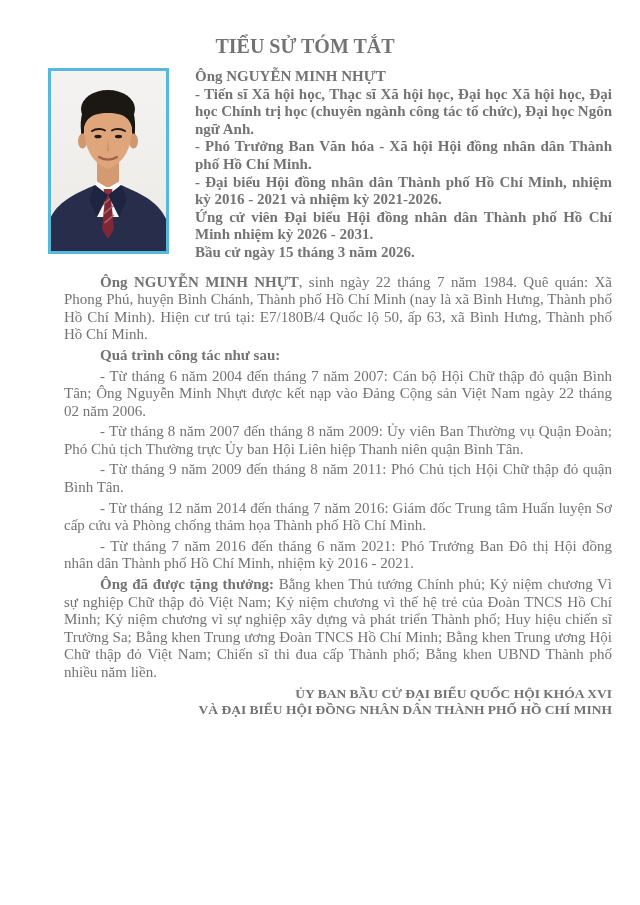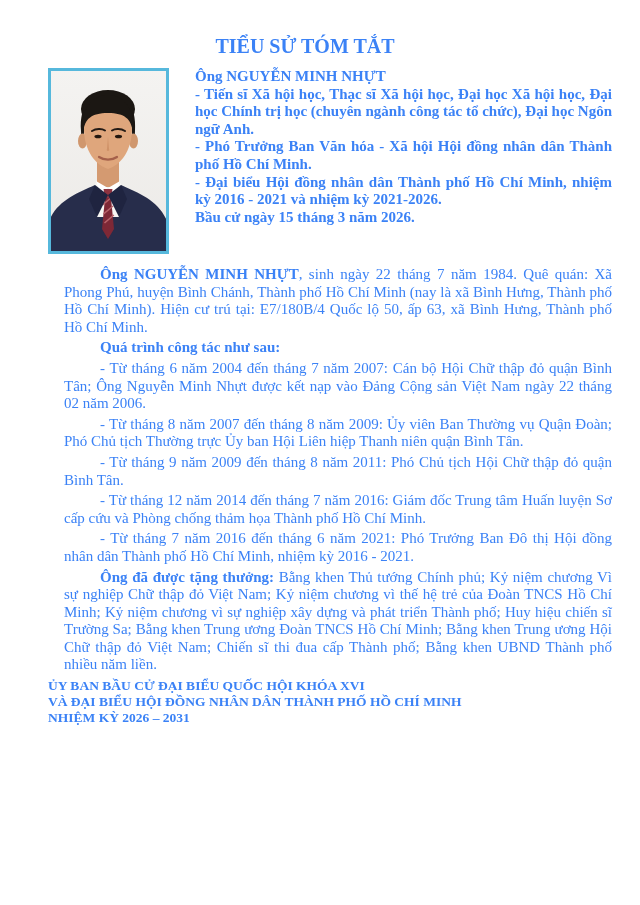--- a/index.html
+++ b/index.html
@@ -1,21 +1,21 @@
 <!DOCTYPE html>
 <html lang="vi"><head>
 <meta charset="utf-8">
 <style>
   html,body{margin:0;padding:0;background:#ffffff;}
   .page{
     position:relative;
     box-sizing:border-box;
     width:640px;height:905px;
     background:#ffffff;
-    color:#3b82f6;
+    color:#737373;
     font-family:"Liberation Serif","DejaVu Serif",serif;
     font-size:15px;
     line-height:17.6px;
     padding:34px 28px 0 48px;
     overflow:hidden;
   }
   .doc-title{
     font-size:20px;
     font-weight:bold;
     text-align:center;
@@ -40,21 +40,21 @@
   .intro-text p.name-line{text-align:left;}
   .body-text{margin-top:12px;}
   .body-text p{
     margin:0 0 3px 16px;
     text-align:justify;
     text-indent:36px;
   }
   .body-text p b{font-weight:bold;}
   .footer{
     margin-top:4px;
-    text-align:left;
+    text-align:right;
     font-weight:bold;
     font-size:13.5px;
     line-height:16.2px;
   }
   .footer p{margin:0;}
 </style>
 </head>
 <body>
 
 <div class="page">
@@ -109,34 +109,34 @@
         <path d="M44,114 L57,124 L46,146 L38,128 Z" fill="#1f2440"></path>
         <path d="M70,114 L57,124 L68,146 L76,128 Z" fill="#1f2440"></path>
       </svg>
     </div>
 
     <div class="intro-text">
       <p class="name-line">Ông NGUYỄN MINH NHỰT</p>
       <p>- Tiến sĩ Xã hội học, Thạc sĩ Xã hội học, Đại học Xã hội học, Đại học Chính trị học (chuyên ngành công tác tổ chức), Đại học Ngôn ngữ Anh.</p>
       <p>- Phó Trưởng Ban Văn hóa - Xã hội Hội đồng nhân dân Thành phố Hồ Chí Minh.</p>
       <p>- Đại biểu Hội đồng nhân dân Thành phố Hồ Chí Minh, nhiệm kỳ 2016 - 2021 và nhiệm kỳ 2021-2026.</p>
+      <p>Ứng cử viên Đại biểu Hội đồng nhân dân Thành phố Hồ Chí Minh nhiệm kỳ 2026 - 2031.</p>
       <p>Bầu cử ngày 15 tháng 3 năm 2026.</p>
     </div>
   </div>
 
   <div class="body-text">
     <p><b>Ông NGUYỄN MINH NHỰT</b><span>, sinh ngày 22 tháng 7 năm 1984. Quê quán: Xã Phong Phú, huyện Bình Chánh, Thành phố Hồ Chí Minh (nay là xã Bình Hưng, Thành phố Hồ Chí Minh). Hiện cư trú tại: E7/180B/4 Quốc lộ 50, ấp 63, xã Bình Hưng, Thành phố Hồ Chí Minh.</span></p>
     <p><b>Quá trình công tác như sau:</b><span></span></p>
     <p><b></b><span>- Từ tháng 6 năm 2004 đến tháng 7 năm 2007: Cán bộ Hội Chữ thập đỏ quận Bình Tân; Ông Nguyễn Minh Nhựt được kết nạp vào Đảng Cộng sản Việt Nam ngày 22 tháng 02 năm 2006.</span></p>
     <p><b></b><span>- Từ tháng 8 năm 2007 đến tháng 8 năm 2009: Ủy viên Ban Thường vụ Quận Đoàn; Phó Chủ tịch Thường trực Ủy ban Hội Liên hiệp Thanh niên quận Bình Tân.</span></p>
     <p><b></b><span>- Từ tháng 9 năm 2009 đến tháng 8 năm 2011: Phó Chủ tịch Hội Chữ thập đỏ quận Bình Tân.</span></p>
     <p><b></b><span>- Từ tháng 12 năm 2014 đến tháng 7 năm 2016: Giám đốc Trung tâm Huấn luyện Sơ cấp cứu và Phòng chống thảm họa Thành phố Hồ Chí Minh.</span></p>
     <p><b></b><span>- Từ tháng 7 năm 2016 đến tháng 6 năm 2021: Phó Trưởng Ban Đô thị Hội đồng nhân dân Thành phố Hồ Chí Minh, nhiệm kỳ 2016 - 2021.</span></p>
     <p><b>Ông đã được tặng thưởng:</b><span> Bằng khen Thủ tướng Chính phủ; Kỷ niệm chương Vì sự nghiệp Chữ thập đỏ Việt Nam; Kỷ niệm chương vì thế hệ trẻ của Đoàn TNCS Hồ Chí Minh; Kỷ niệm chương vì sự nghiệp xây dựng và phát triển Thành phố; Huy hiệu chiến sĩ Trường Sa; Bằng khen Trung ương Đoàn TNCS Hồ Chí Minh; Bằng khen Trung ương Hội Chữ thập đỏ Việt Nam; Chiến sĩ thi đua cấp Thành phố; Bằng khen UBND Thành phố nhiều năm liền.</span></p>
   </div>
 
   <div class="footer">
     <p>ỦY BAN BẦU CỬ ĐẠI BIỂU QUỐC HỘI KHÓA XVI</p>
     <p>VÀ ĐẠI BIỂU HỘI ĐỒNG NHÂN DÂN THÀNH PHỐ HỒ CHÍ MINH</p>
-    <p>NHIỆM KỲ 2026 – 2031</p>
   </div>
 
 </div>
 
 </body></html>

